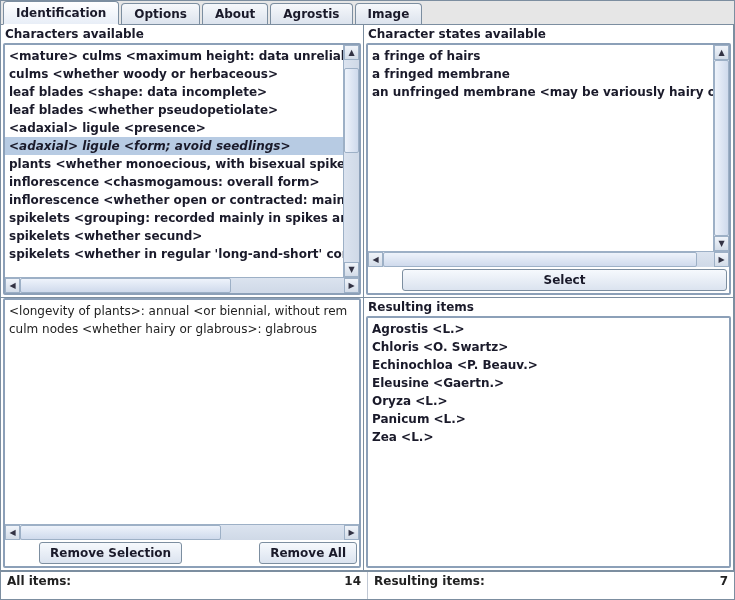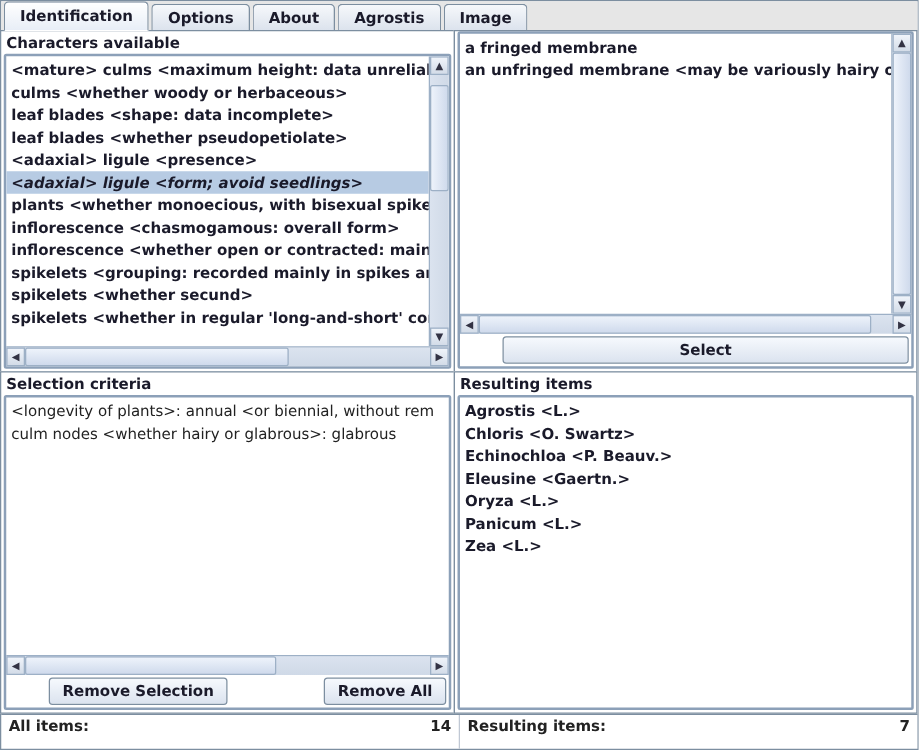--- a/index.html
+++ b/index.html
@@ -215,23 +215,25 @@
           <div class="btn">◀</div>
           <div class="track">
             <div class="thumb" style="left:0;width:65%;"></div>
           </div>
           <div class="btn">▶</div>
         </div>
       </div>
     </div>
 
     <div class="pane">
+      <div class="pane-title">Character states available</div>
       <div class="pane-body">
         <div class="list">
           <div class="list-content" id="states-list">
+              <div class="list-item">a fringe of hairs</div>
               <div class="list-item">a fringed membrane</div>
               <div class="list-item">an unfringed membrane &lt;may be variously hairy or cili</div>
             </div>
           <div class="vtrack">
             <div class="btn">▲</div>
             <div class="track">
               <div class="thumb" style="top:0;height:100%;"></div>
             </div>
             <div class="btn">▼</div>
           </div>
@@ -243,21 +245,20 @@
           </div>
           <div class="btn">▶</div>
         </div>
         <div class="button-row">
           <div class="btn-std btn-select">Select</div>
         </div>
       </div>
     </div>
 
     <div class="pane">
-      <div class="pane-title">Selection criteria</div>
       <div class="pane-body">
         <div class="list">
           <div class="list-content" id="criteria-list">
               <div class="criteria-item"><span class="name">&lt;longevity of plants&gt;:</span><span class="value">   annual &lt;or biennial, without rem</span></div>
               <div class="criteria-item"><span class="name">culm nodes &lt;whether hairy or glabrous&gt;:</span><span class="value">   glabrous</span></div>
             </div>
         </div>
         <div class="htrack">
           <div class="btn">◀</div>
           <div class="track">

